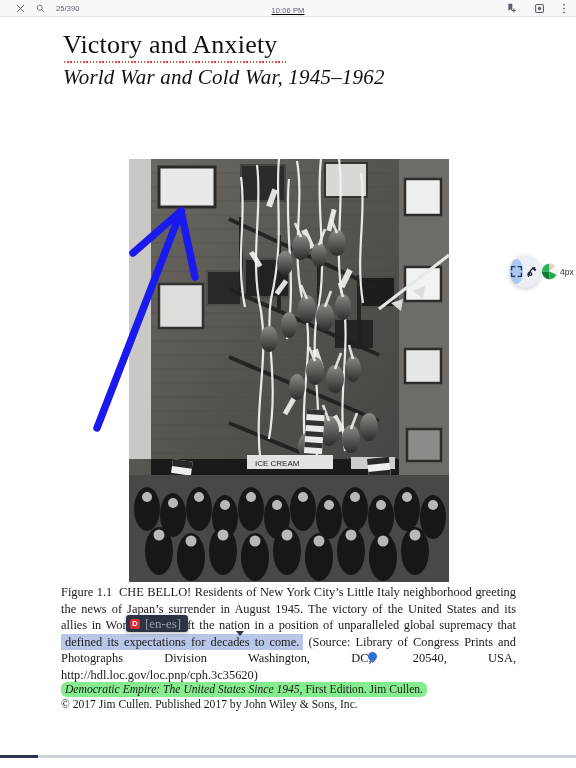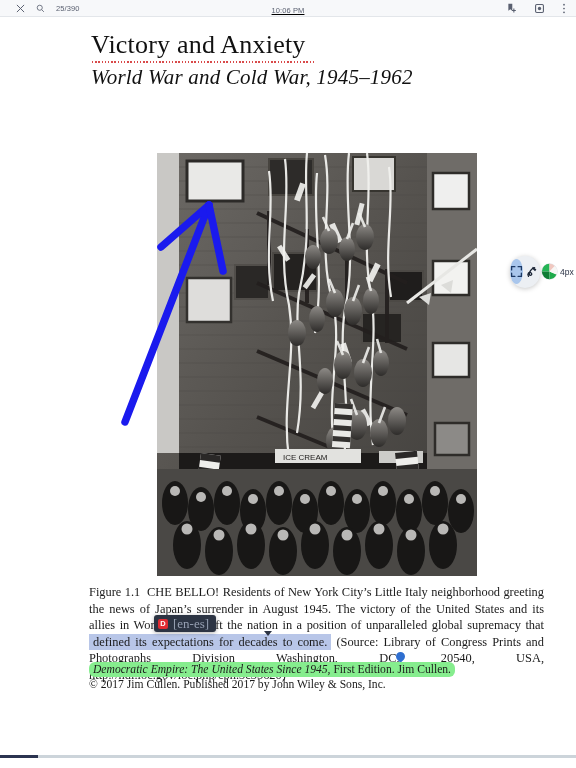--- a/index.html
+++ b/index.html
@@ -64,21 +64,20 @@
   }
   .ic svg { display: block; }
 
   
   .page {
     position: absolute;
     left: 0; top: 17px;
     width: 456px;
     height: 735px;
     background: #ffffff;
-    margin-left: 28px;
   }
 
   .title {
     position: absolute;
     left: 63px;
     top: 13px;
     font-family: "Liberation Serif", serif;
     font-size: 26px;
     color: #111111;
     letter-spacing: .2px;
@@ -102,21 +101,21 @@
     font-size: 21px;
     color: #111111;
     letter-spacing: .2px;
     white-space: nowrap;
   }
 
   
   .figure-wrap {
     position: absolute;
     left: 129px;
-    top: 136px;
+    top: 142px;
     width: 320px;
     height: 423px;
   }
   .photo {
     position: absolute;
     inset: 0;
     overflow: hidden;
     background: #9a9a9a;
   }
   .photo svg { display: block; }
@@ -194,21 +193,21 @@
     width: 0; height: 0;
     border-left: 4px solid transparent;
     border-right: 4px solid transparent;
     border-top: 5px solid #2c3443;
   }
 
   
   .credits {
     position: absolute;
     left: 61px;
-    top: 645px;
+    top: 665px;
     width: 430px;
     font-family: "Liberation Serif", serif;
     font-size: 11.6px;
     line-height: 15.4px;
     color: #1a1a1a;
   }
   .hl-green {
     background: #86ed8e;
     border-radius: 6px;
     padding: 1px 4px;

